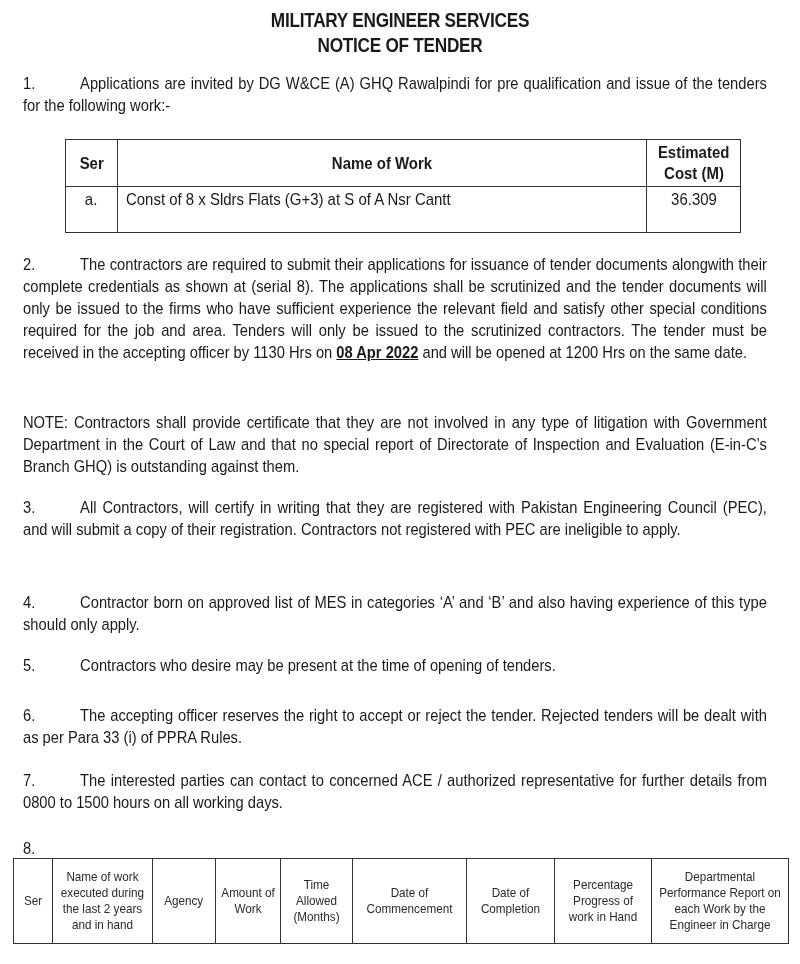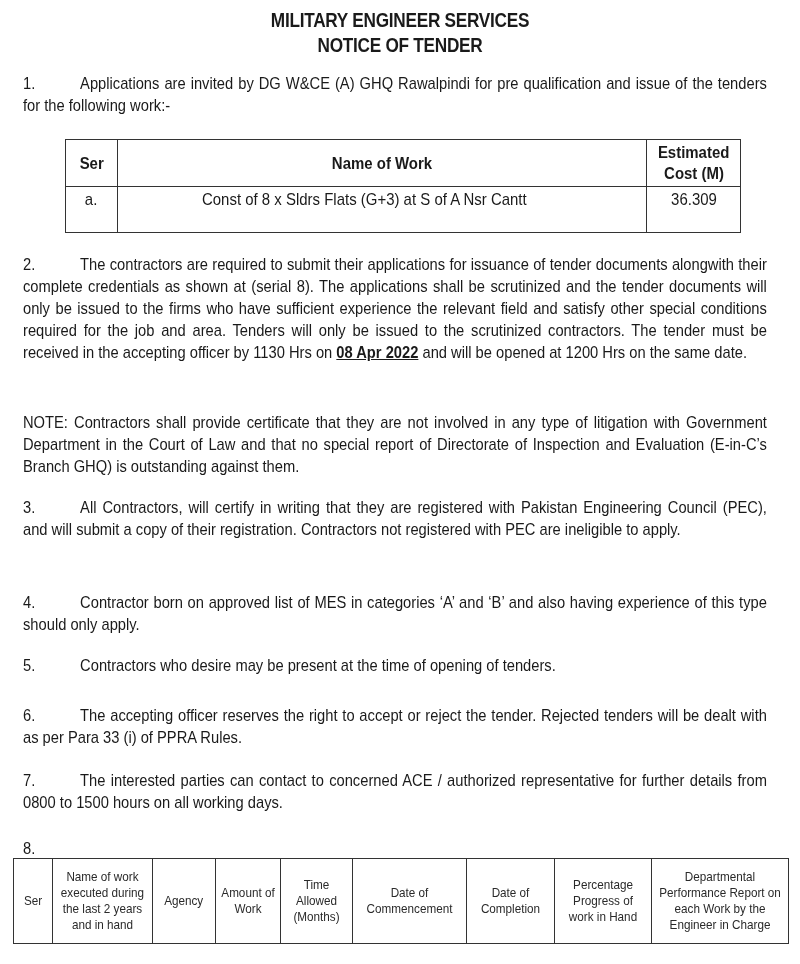--- a/index.html
+++ b/index.html
@@ -87,21 +87,21 @@
       height: 46px;
     }
     .t1 td {
       font-size: 17px;
       height: 42px;
       vertical-align: top;
       padding-top: 3px;
       line-height: 19px;
     }
     .t1 td.left {
-      text-align: center;
+      text-align: left;
       padding-left: 8px;
     }
     .sq {
       display: inline-block;
       transform: scaleX(0.88);
       transform-origin: center;
       white-space: nowrap;
     }
     .sq-left {
       display: inline-block;

